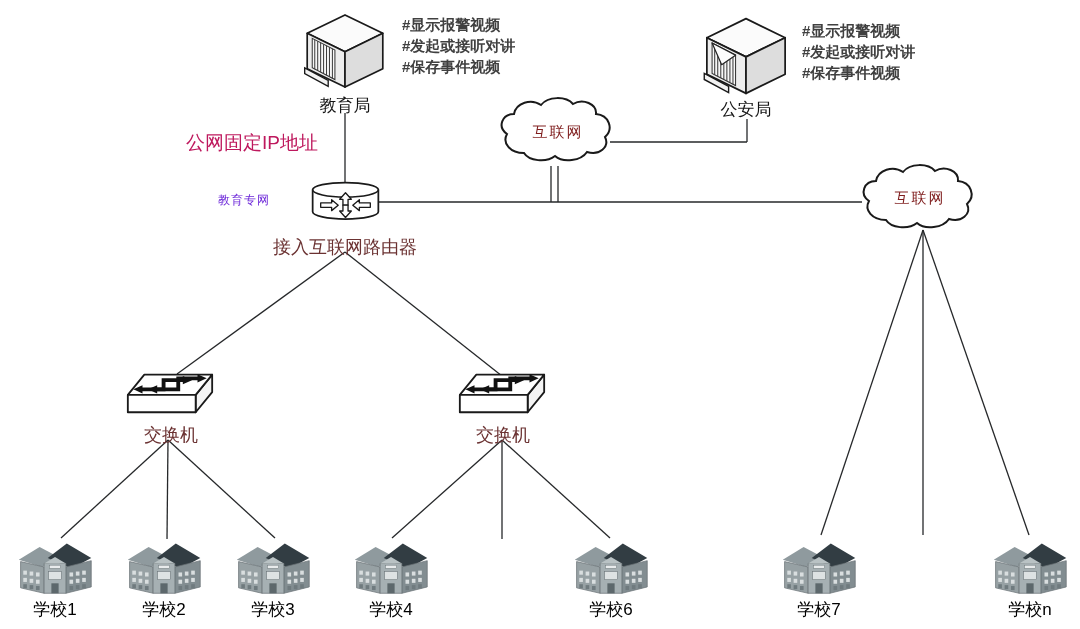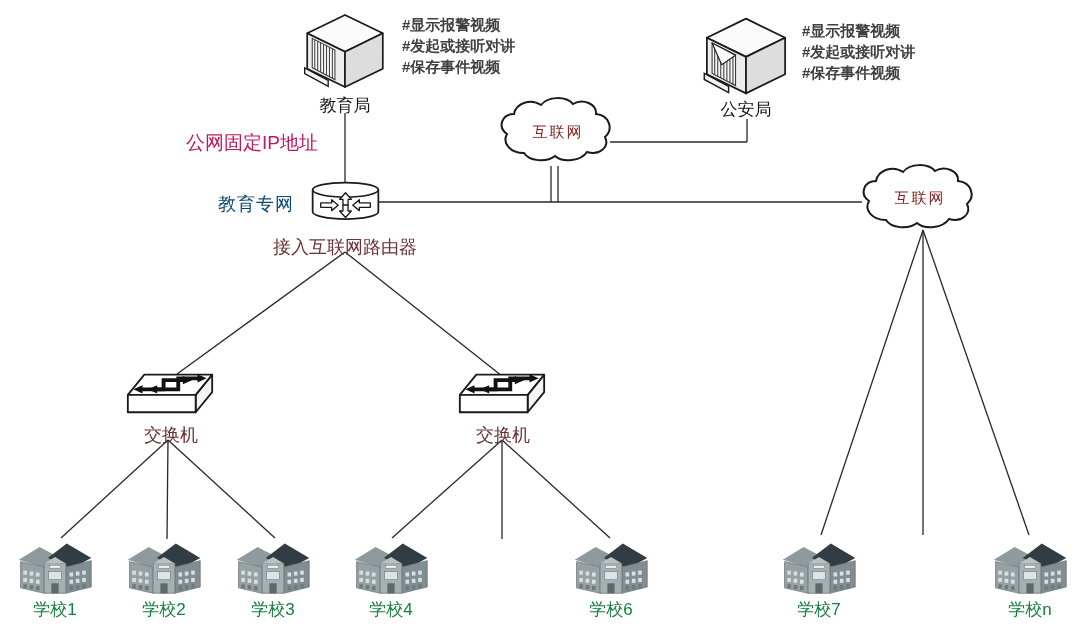--- a/index.html
+++ b/index.html
@@ -5,24 +5,24 @@
   html,body{margin:0;padding:0;background:#fff;}
   .canvas{position:relative;width:1080px;height:629px;background:#ffffff;overflow:hidden;
           font-family:"Liberation Sans","DejaVu Sans",sans-serif;}
   .wires{position:absolute;left:0;top:0;width:1080px;height:629px;}
   .icon{position:absolute;}
   .lbl{position:absolute;transform:translateX(-50%);font-size:17px;color:#141414;white-space:nowrap;}
   .maroon{color:#6b3232;font-size:18px;margin-top:8px;}
   .cloud-lbl{position:absolute;transform:translate(-50%,-50%);font-size:15px;color:#7f1d1d;white-space:nowrap;letter-spacing:2px;}
   .notes{position:absolute;color:#404040;font-weight:700;font-size:15px;line-height:21px;white-space:nowrap;}
   .rednote{position:absolute;color:#be185d;font-weight:400;font-size:19px;white-space:nowrap;}
-  .bluenote{position:absolute;color:#0c4a6e;font-size:18px;white-space:nowrap;letter-spacing:1px;}
+  .bluenote{position:absolute;color:#6d28d9;font-size:12px;white-space:nowrap;letter-spacing:1px;}
   .school{position:absolute;top:538px;width:84px;display:flex;flex-direction:column;align-items:center;}
   .school svg{width:80px;height:58px;}
-  .school .slabel{margin-top:2px;font-size:17px;color:#15803d;white-space:nowrap;}
+  .school .slabel{margin-top:2px;font-size:17px;color:#000000;white-space:nowrap;}
 </style>
 </head>
 <body>
 
 <div class="canvas">
 
   <svg width="0" height="0" style="position:absolute" aria-hidden="true">
     <defs>
       <symbol id="sym-server" viewBox="0 0 100 92">
         <polygon points="50,3 95,25 50,47 5,25" fill="#fbfbfb" stroke="#1a1a1a" stroke-width="2" stroke-linejoin="round"></polygon>

